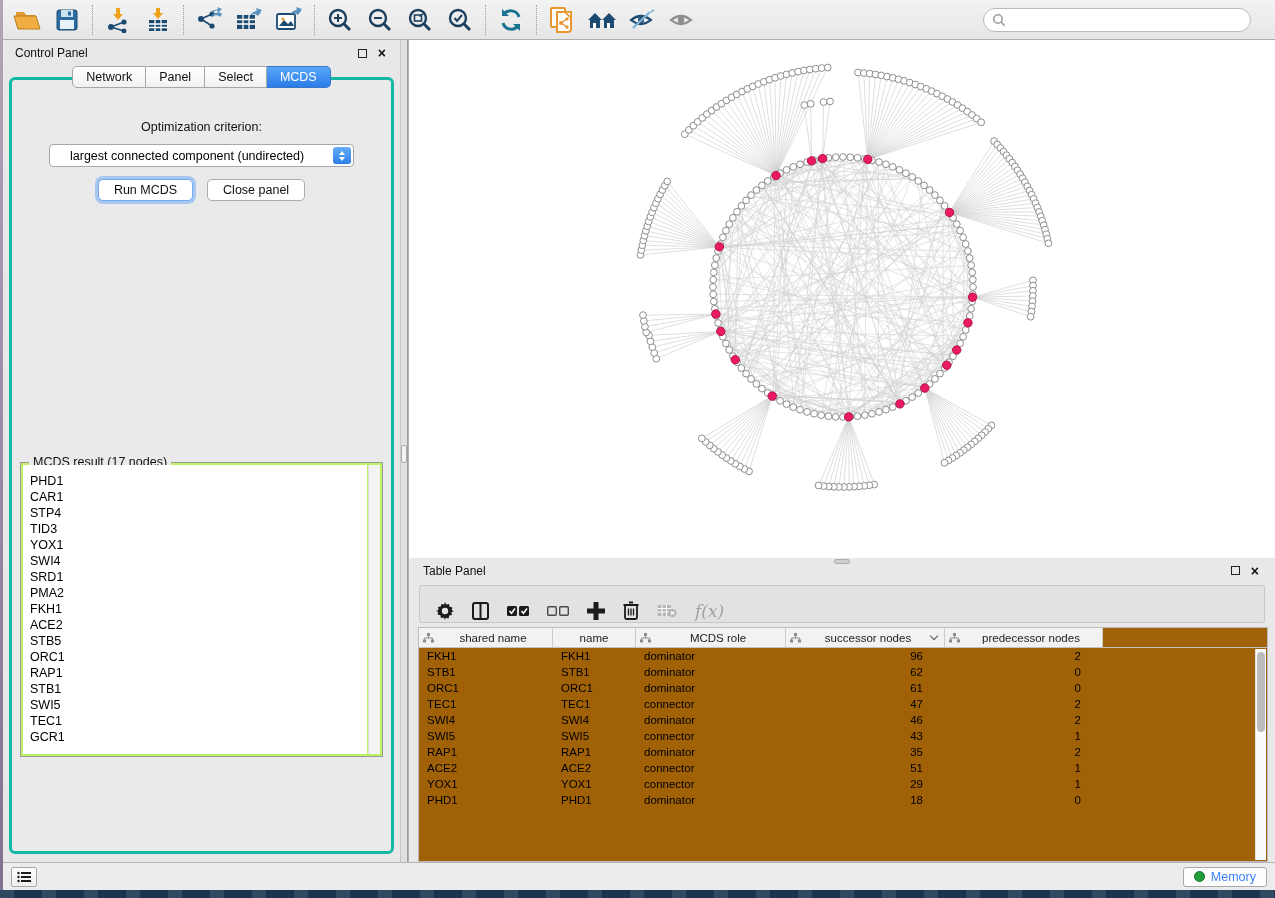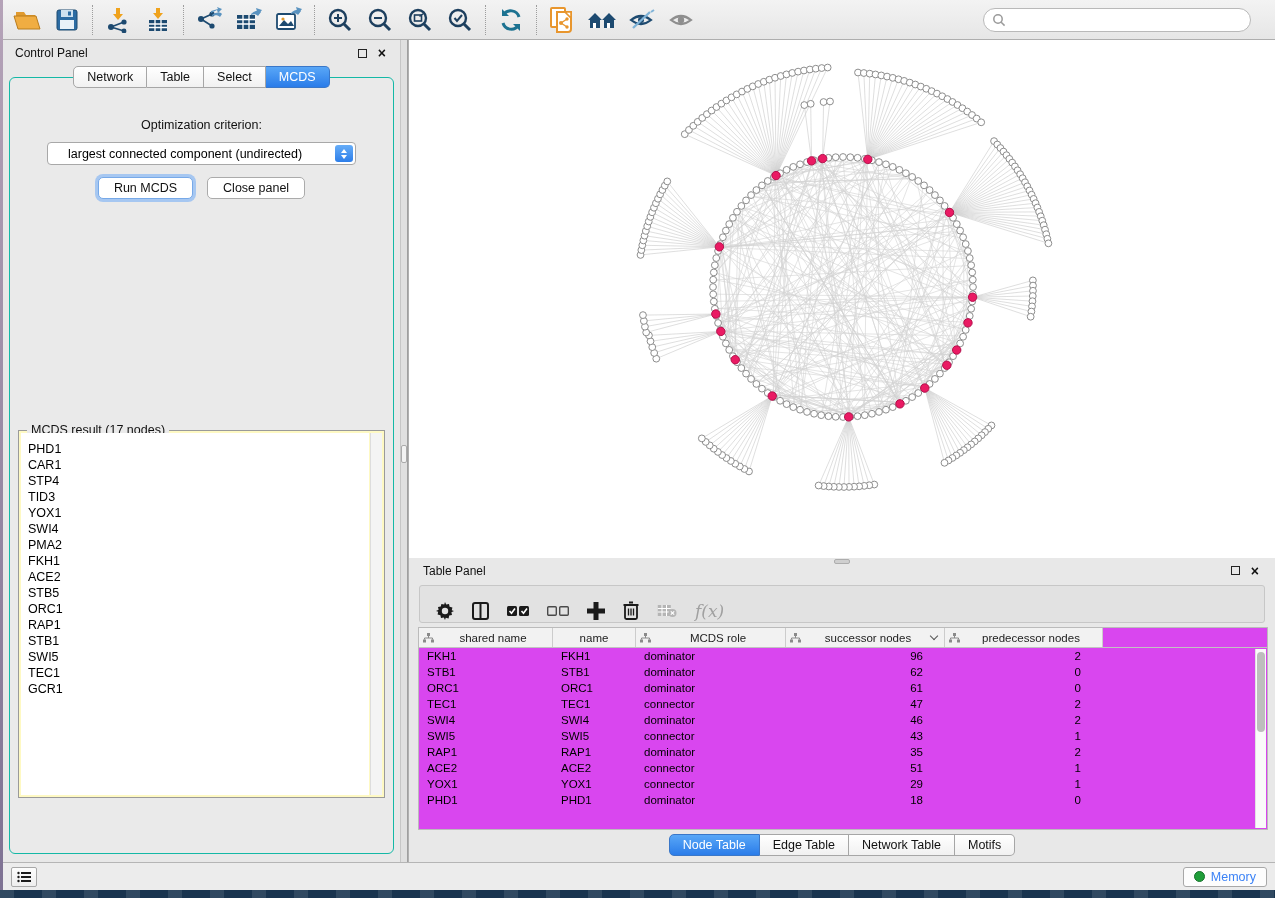--- a/index.html
+++ b/index.html
@@ -28,33 +28,33 @@
   .panel-title-row { height:26px; flex:none; display:flex; align-items:center; padding:0 14px 0 12px; font-size:12px; color:#111; }
   .ptr-icons { margin-left:auto; display:flex; align-items:center; gap:11px; }
   .float-box { width:9px; height:9px; border:1.5px solid #222; display:inline-block; }
   .close-x { font-size:14px; font-weight:bold; color:#111; line-height:10px; }
   .cp-tabs { position:relative; z-index:2; display:flex; justify-content:center; margin-bottom:-11px; flex:none; }
   .seg { font-size:12.5px; padding:3px 13px; background:linear-gradient(#ffffff,#f1f1f1); border:1px solid #a6a6a6; border-left-width:0;
     color:#111; cursor:default; }
   .seg:first-child { border-radius:5px 0 0 5px; border-left-width:1px; }
   .seg:last-child { border-radius:0 5px 5px 0; }
   .seg.active { background:linear-gradient(#59a7f7,#2a7ce9); color:#fff; border-color:#3a77c8; }
-  .cp-body { flex:1; margin:0 6px 8px 6px; border:1px solid #14b8a6; border-radius:6px; background:#eaeaea;
+  .cp-body { flex:1; margin:0 6px 8px 6px; border:3px solid #14b8a6; border-radius:6px; background:#eaeaea;
     position:relative; padding-top:24px; }
   .opt-label { text-align:center; font-size:12.5px; color:#111; margin-top:16px; }
   .dropdown { margin:10px 37px 0 37px; height:23px; background:#fff; border:1px solid #a8a8a8; border-radius:4px;
     display:flex; align-items:center; font-size:12.5px; padding-left:20px; position:relative; }
   .dd-stepper { position:absolute; right:2px; top:2px; bottom:2px; width:18px; border-radius:3px;
     background:linear-gradient(#66adf8,#2d7ee9); display:flex; flex-direction:column; align-items:center; justify-content:center; gap:2px; }
   .dd-up { width:0; height:0; border-left:3.5px solid transparent; border-right:3.5px solid transparent; border-bottom:4px solid #fff; }
   .dd-dn { width:0; height:0; border-left:3.5px solid transparent; border-right:3.5px solid transparent; border-top:4px solid #fff; }
   .btn-row { display:flex; justify-content:center; gap:14px; margin-top:12px; }
   .btn { font-size:12.5px; padding:3px 15px; background:#fff; border:1px solid #ababab; border-radius:5px; color:#111; }
   .btn.focused { border-color:#77a9e8; box-shadow:0 0 0 3px rgba(110,170,245,.55); }
-  .result-fieldset { position:absolute; left:8px; right:8px; top:352px; height:368px; border:1px solid #9a9a9a; background:#fef9c3; }
+  .result-fieldset { position:absolute; left:8px; right:8px; top:382px; height:295px; border:1px solid #9a9a9a; background:#bef264; }
   .result-legend { position:absolute; top:-8px; left:8px; background:#eaeaea; padding:0 4px; font-size:12.5px; color:#111; }
   .result-list { position:absolute; inset:2px 15px 2px 2px; background:#fff; overflow:hidden; padding-top:8px; }
   .result-item { font-size:12.5px; line-height:16px; padding-left:7px; color:#000; }
   .result-scroll { position:absolute; top:2px; bottom:2px; right:2px; width:12px; background:#f4f4f4; border-left:1px solid #ddd; }
 
   
   .vsplit { width:8px; flex:none; background:#e0e0e0; border-left:1px solid #c6c6c6; border-right:1px solid #9f9f9f; position:relative; }
   .vsplit .handle { position:absolute; top:405px; left:0px; width:6px; height:18px; background:#f2f2f2; border:1px solid #aaa; border-radius:2px; }
 
   
@@ -71,21 +71,21 @@
   .net-canvas { flex:1; background:#fff; overflow:hidden; }
 
   
   .table-panel { flex:1; display:flex; flex-direction:column; background:#e8e8e8; min-height:0; border-left:1px solid #b0b0b0; }
   .tp-title-row { height:25px; flex:none; display:flex; align-items:center; padding:0 16px 0 14px; font-size:12px; color:#111; position:relative; }
   .tp-drag { position:absolute; left:50%; top:1px; width:16px; height:5px; margin-left:-8px; background:#cfcfcf; border:1px solid #adadad; border-radius:2px; }
   .tp-toolbar { flex:none; margin:2px 10px 4px 10px; height:38px; background:#e2e2e2; border:1px solid #c7c7c7; border-radius:3px;
     display:flex; align-items:center; gap:18px; padding-left:16px; }
   .tp-icon { display:flex; align-items:center; justify-content:center;margin-top:13px; }
   .fx { font-family:"DejaVu Serif",serif; font-style:italic; font-size:17px; color:#a0a0a0; }
-  .tp-table { flex:1; margin:0 7px 0 9px; background:#d946ef; border:1px solid #bbb; position:relative; overflow:hidden; }
+  .tp-table { flex:1; margin:0 7px 0 9px; background:#a16207; border:1px solid #bbb; position:relative; overflow:hidden; }
   .thead { display:flex; height:20px; border-bottom:1px solid #c2c2c2; }
   .th { background:#f2f2f2; border-right:1px solid #ccc; display:flex; align-items:center; font-size:11.5px; color:#222; padding:0 4px; }
   .th .th-label { flex:1; text-align:center; }
   .sort-chev { width:6px; height:6px; border-right:1.5px solid #555; border-bottom:1.5px solid #555; transform:rotate(45deg); margin:-3px 3px 0 0; }
   .trow { display:flex; height:16px; align-items:center; }
   .td { font-size:11.5px; color:#000; padding:0 8px; white-space:nowrap; overflow:hidden; }
   .td.num { text-align:right; padding-right:22px; }
   .tscroll { position:absolute; right:1px; top:21px; bottom:1px; width:11px; background:#fafafa; border-left:1px solid #e2e2e2; }
   .tthumb { position:absolute; top:3px; left:1px; width:8px; height:80px; background:#bdbdbd; border-radius:4px; }
   .tp-tabs { flex:none; display:flex; justify-content:center; margin:4px 0 6px 0; }
@@ -256,21 +256,21 @@
     <div class="control-panel">
       <div class="panel-title-row">
         <span>Control Panel</span>
         <span class="ptr-icons">
           <span class="float-box"></span>
           <span class="close-x">×</span>
         </span>
       </div>
       <div class="cp-tabs" id="cp-tabs">
           <span class="seg">Network</span>
-          <span class="seg">Table</span>
+          <span class="seg">Panel</span>
           <span class="seg">Select</span>
           <span class="seg active">MCDS</span>
         </div>
       <div class="cp-body">
         <div class="opt-label">Optimization criterion:</div>
         <div class="dropdown">
           <span>largest connected component (undirected)</span>
           <span class="dd-stepper">
               <span class="dd-up"></span>
               <span class="dd-dn"></span>
@@ -282,20 +282,21 @@
         </div>
         <div class="result-fieldset">
           <span class="result-legend">MCDS result (17 nodes)</span>
           <div class="result-list" id="result-list">
               <div class="result-item">PHD1</div>
               <div class="result-item">CAR1</div>
               <div class="result-item">STP4</div>
               <div class="result-item">TID3</div>
               <div class="result-item">YOX1</div>
               <div class="result-item">SWI4</div>
+              <div class="result-item">SRD1</div>
               <div class="result-item">PMA2</div>
               <div class="result-item">FKH1</div>
               <div class="result-item">ACE2</div>
               <div class="result-item">STB5</div>
               <div class="result-item">ORC1</div>
               <div class="result-item">RAP1</div>
               <div class="result-item">STB1</div>
               <div class="result-item">SWI5</div>
               <div class="result-item">TEC1</div>
               <div class="result-item">GCR1</div>
@@ -1184,26 +1185,20 @@
                 <div class="td" style="width: 150px;">dominator</div>
                 <div class="td num" style="width: 159px;">18</div>
                 <div class="td num" style="width: 158px;">0</div>
               </div>
             </div>
           <div class="tscroll">
               <span class="tthumb"></span>
             </div>
         </div>
 
-        <div class="tp-tabs" id="tp-tabs">
-            <span class="seg active">Node Table</span>
-            <span class="seg">Edge Table</span>
-            <span class="seg">Network Table</span>
-            <span class="seg">Motifs</span>
-          </div>
       </div>
     </div>
   </div>
 
   <div class="status-bar">
     <span class="list-btn">
       <svg width="14" height="12" viewBox="0 0 14 12">
           <circle cx="1.5" cy="2" r="1.2" fill="#1b1b1b"></circle>
           <circle cx="1.5" cy="6" r="1.2" fill="#1b1b1b"></circle>
           <circle cx="1.5" cy="10" r="1.2" fill="#1b1b1b"></circle>

